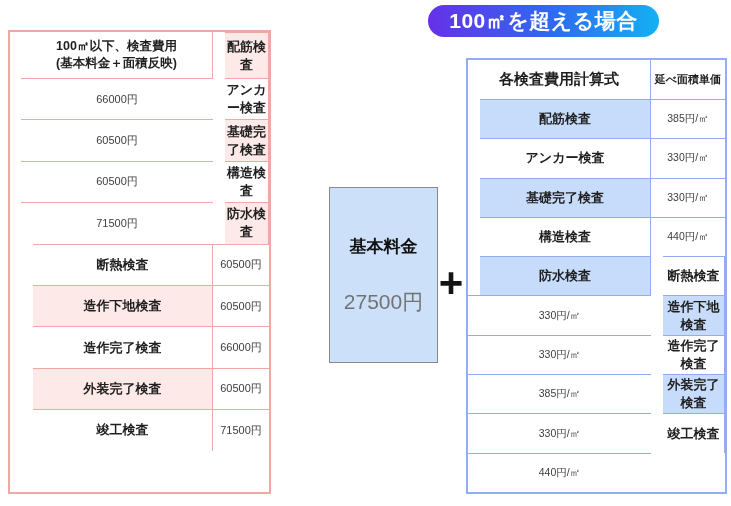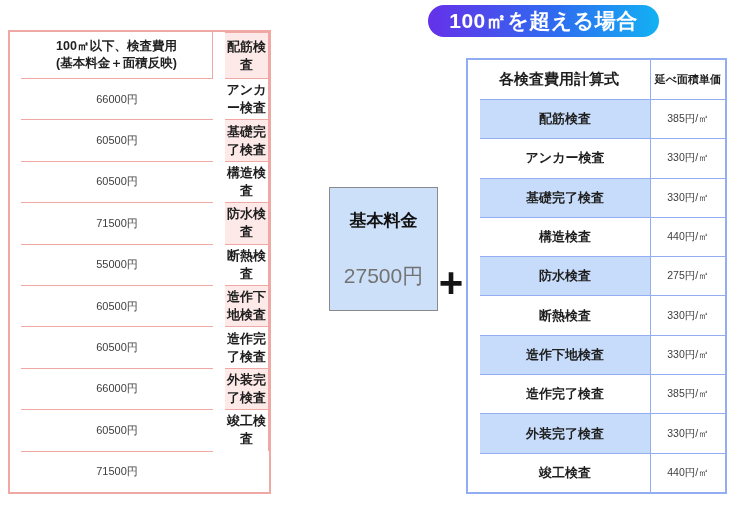--- a/index.html
+++ b/index.html
@@ -66,21 +66,21 @@
   .rtable .cell{border-top:1.5px solid var(--blue-border);}
   .rtable .cell.c1{border-right:1.5px solid var(--blue-border);}
   .rtable .hdr{border-top:none;}
   .rtable .hdr.c1{font-weight:bold;font-size:15px;color:var(--label-color);}
   .rtable .hdr.c2{font-weight:bold;font-size:11px;color:var(--label-color);}
   .rtable .odd{background:var(--blue-fill);}
   .rtable .price{font-size:10.5px;}
 
   
   .base-box{
-    position:absolute;left:329px;top:187px;width:109px;height:124px;
+    position:absolute;left:329px;top:187px;width:109px;height:176px;
     background:var(--box-fill);border:1.5px solid var(--box-border);
     display:flex;flex-direction:column;align-items:center;justify-content:center;
     gap:30px;
   }
   .base-box .t{font-weight:bold;font-size:17px;color:#111;}
   .base-box .a{font-size:21px;color:#737373;text-align:right;}
 
   
   .plus{
     position:absolute;left:434px;top:258px;width:34px;height:50px;
@@ -107,21 +107,20 @@
   <div class="cell c1 name">アンカー検査</div>
   <div class="cell price">60500円</div>
 
   <div class="cell c1 name odd">基礎完了検査</div>
   <div class="cell price">60500円</div>
 
   <div class="cell c1 name">構造検査</div>
   <div class="cell price">71500円</div>
 
   <div class="cell c1 name odd">防水検査</div>
-  <div class="cell price">55000円</div>
 
   <div class="cell c1 name">断熱検査</div>
   <div class="cell price">60500円</div>
 
   <div class="cell c1 name odd">造作下地検査</div>
   <div class="cell price">60500円</div>
 
   <div class="cell c1 name">造作完了検査</div>
   <div class="cell price">66000円</div>
 
@@ -149,21 +148,20 @@
   <div class="cell c1 name">アンカー検査</div>
   <div class="cell price">330円/㎡</div>
 
   <div class="cell c1 name odd">基礎完了検査</div>
   <div class="cell price">330円/㎡</div>
 
   <div class="cell c1 name">構造検査</div>
   <div class="cell price">440円/㎡</div>
 
   <div class="cell c1 name odd">防水検査</div>
-  <div class="cell price">275円/㎡</div>
 
   <div class="cell c1 name">断熱検査</div>
   <div class="cell price">330円/㎡</div>
 
   <div class="cell c1 name odd">造作下地検査</div>
   <div class="cell price">330円/㎡</div>
 
   <div class="cell c1 name">造作完了検査</div>
   <div class="cell price">385円/㎡</div>
 

